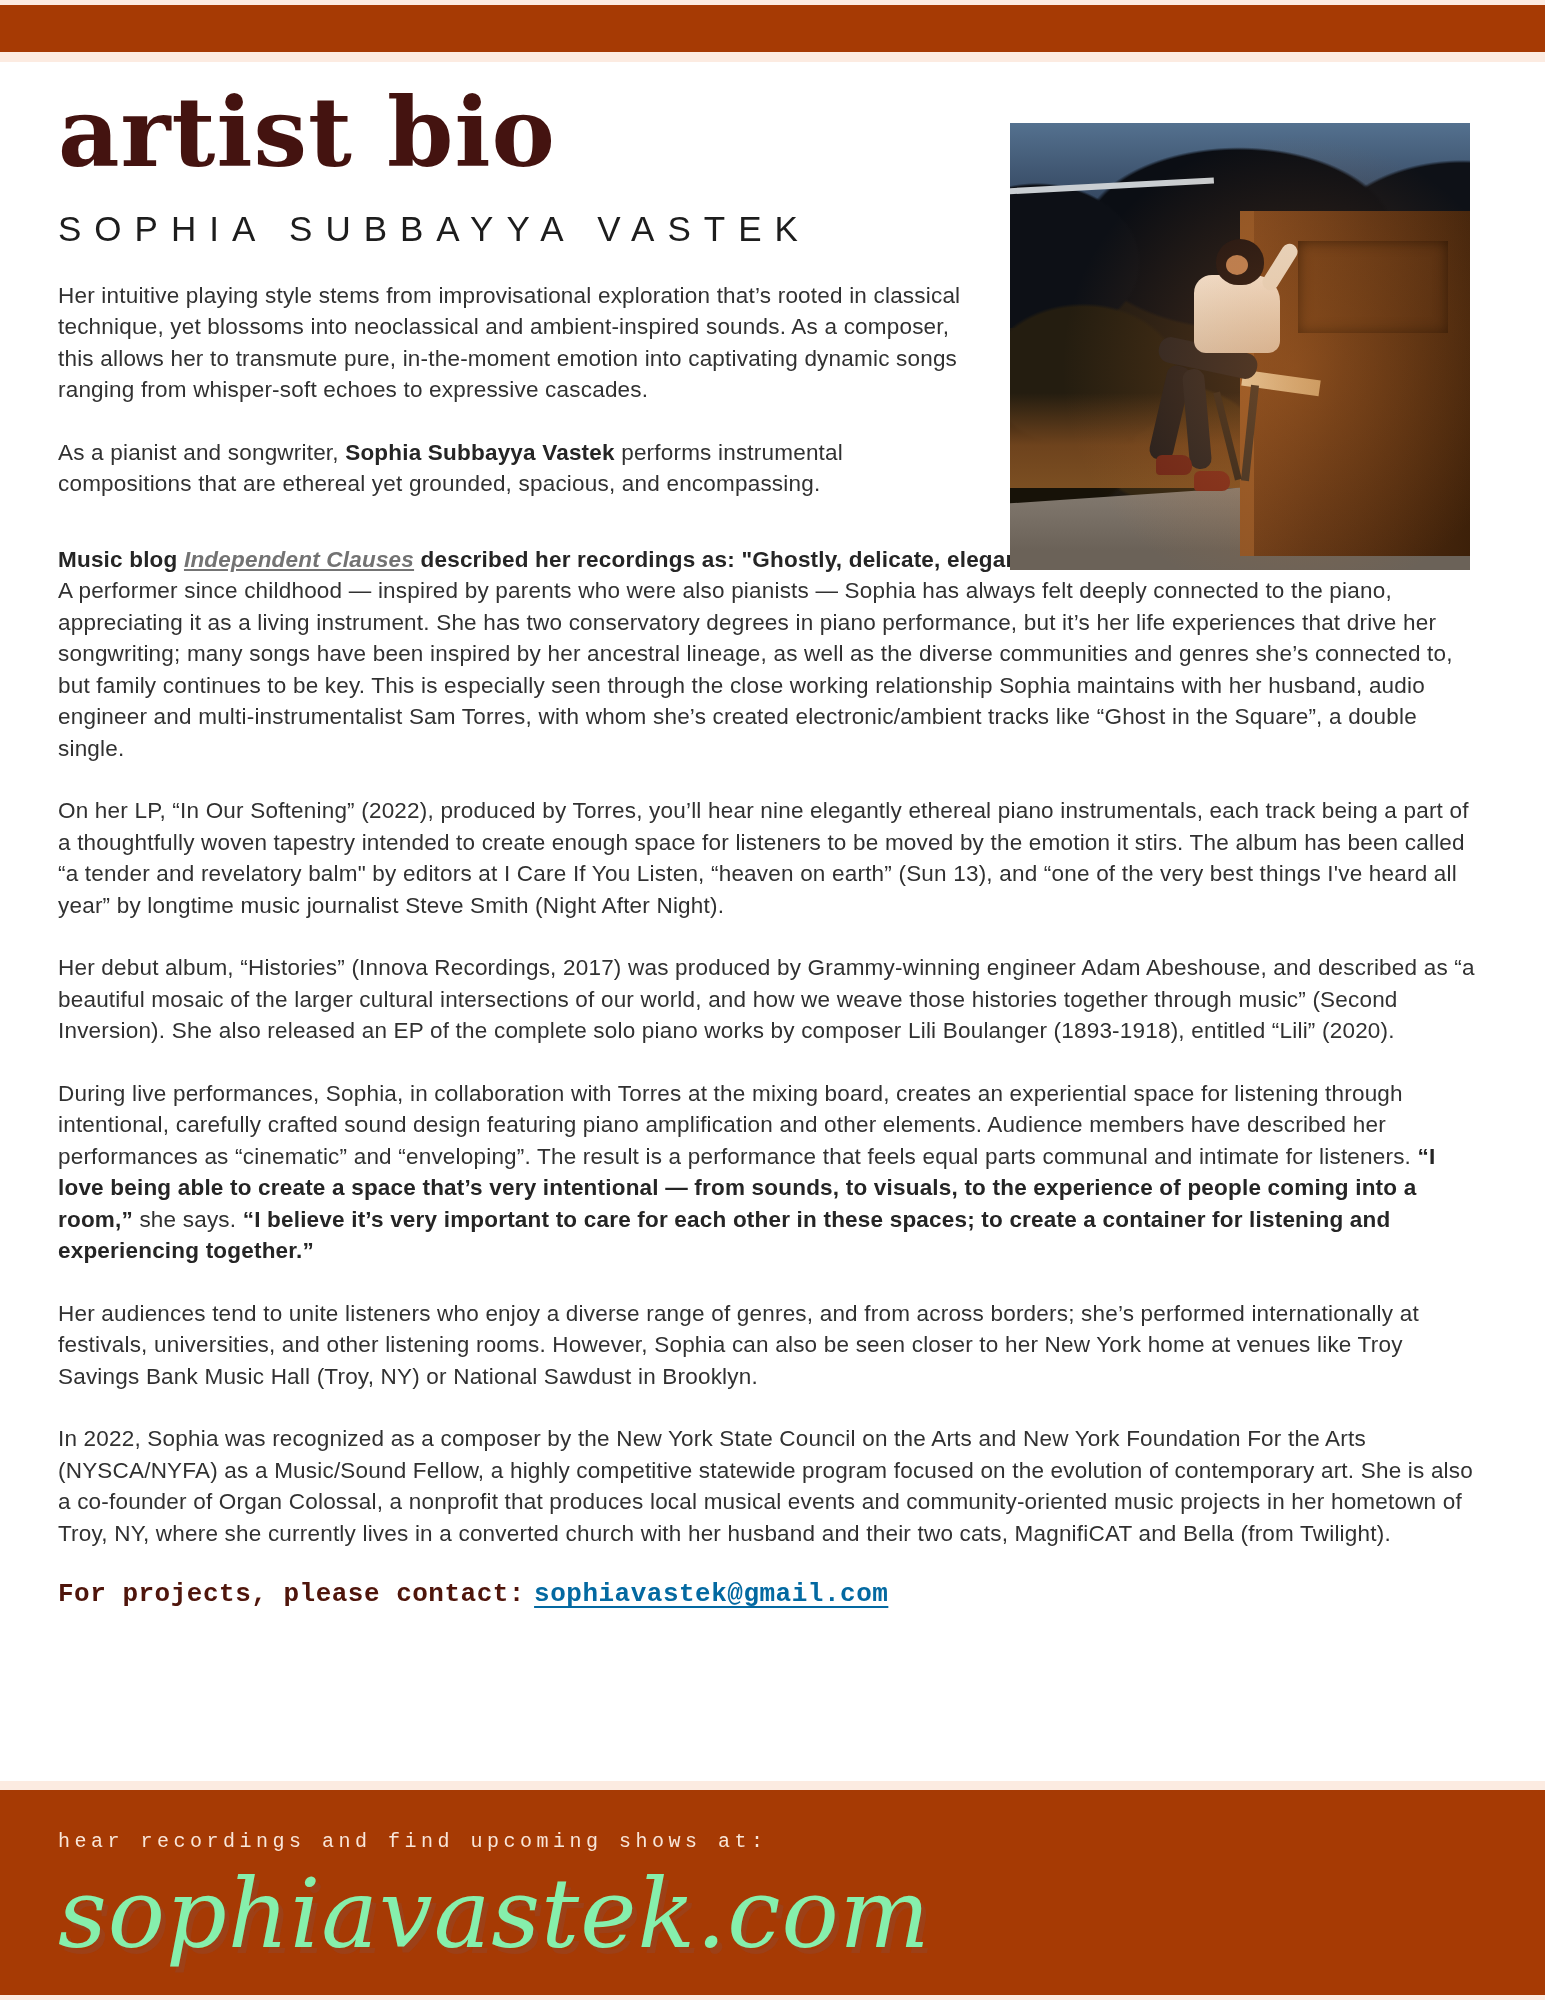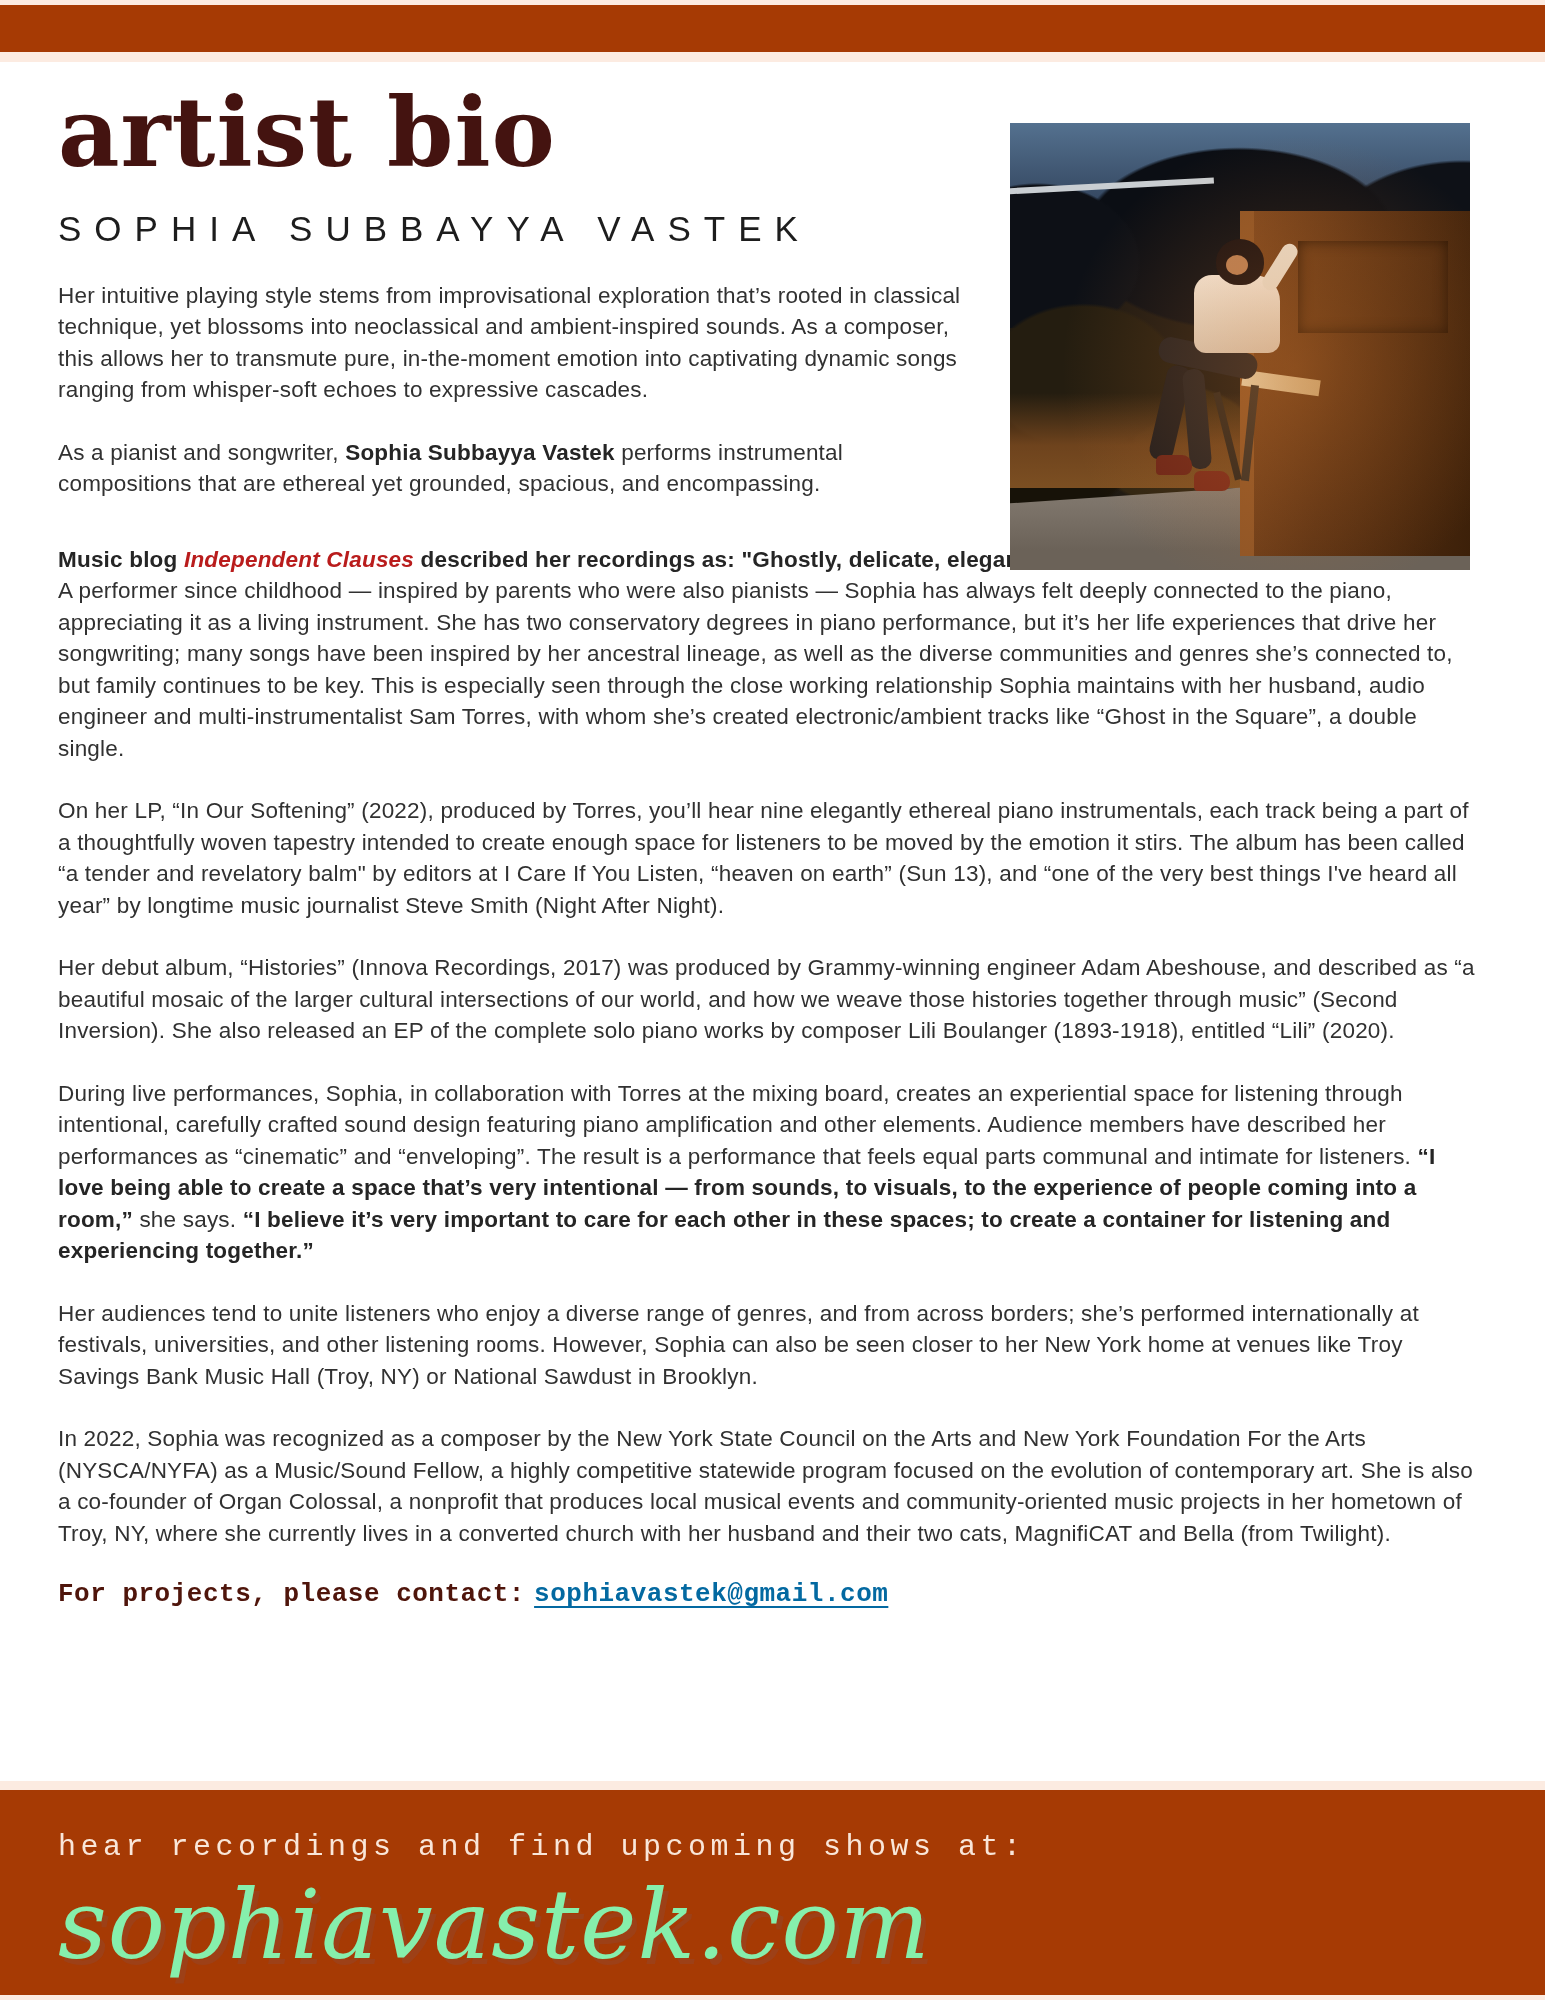--- a/index.html
+++ b/index.html
@@ -13,21 +13,21 @@
   .content{padding:0 58px;}
   .title-script{font-family:"DejaVu Serif",serif;font-weight:bold;
        font-size:95px;line-height:1.04;color:#441310;margin:22px 0 0 0;letter-spacing:1px;}
   .artist-name{font-size:35px;font-weight:400;color:#1d1d1d;letter-spacing:13px;
        margin:26px 0 0 0;}
   .bio p{font-size:22.5px;line-height:31.5px;letter-spacing:0.2px;color:#313131;
        margin:31px 0 0 0;max-width:1428px;}
   .bio p.narrow{max-width:905px;}
   .bio p.gap-lg{margin-top:44px;}
   .bio .b{font-weight:700;color:#252525;}
-  .bio .bi{font-weight:700;font-style:italic;color:#b91c1c;}
+  .bio .bi{font-weight:700;font-style:italic;color:#737373;text-decoration:underline;}
   .booking{font-family:"Liberation Mono",monospace;font-weight:700;font-size:26px;
        letter-spacing:0.5px;color:#4f150b;margin:30px 0 0 0;}
   .booking .email{color:#0369a1;text-decoration:underline;text-underline-offset:5px;margin-left:0.35em;cursor:pointer;}
   
   .photo{position:absolute;left:1010px;top:123px;width:460px;height:447px;background:#1c1812;overflow:hidden;}
   .photo *{position:absolute;}
   .ph-sky{top:0;left:0;width:100%;height:150px;background:linear-gradient(180deg,#54718f 0%,#33455e 55%,#20293b 100%);}
   .ph-trees{top:-30px;left:-40px;width:560px;height:235px;background:
      radial-gradient(ellipse 170px 130px at 12% 72%, #0d1016 59%, rgba(13,16,22,0) 61%),
      radial-gradient(ellipse 260px 150px at 48% 62%, #0b0e14 59%, rgba(11,14,20,0) 61%),
@@ -53,21 +53,21 @@
   .ph-thigh{top:222px;left:148px;width:100px;height:26px;border-radius:12px;background:#242122;transform:rotate(12deg);}
   .ph-shin{top:242px;left:148px;width:24px;height:96px;border-radius:10px;background:#1f1c1d;transform:rotate(13deg);}
   .ph-shin2{top:246px;left:176px;width:22px;height:100px;border-radius:10px;background:#252223;transform:rotate(-5deg);}
   .ph-boot1{top:332px;left:146px;width:36px;height:20px;border-radius:6px 10px 8px 4px;background:#6b2418;}
   .ph-boot2{top:348px;left:184px;width:36px;height:20px;border-radius:6px 10px 8px 4px;background:#7a2a1a;}
   .ph-glow{top:0;left:0;width:100%;height:100%;background:radial-gradient(circle at 62% 55%, rgba(216,122,44,0.30), rgba(216,122,44,0) 62%);}
   
   .footer{position:absolute;left:0;right:0;bottom:0;}
   .footer-strip{height:9px;background:#fcebe1;}
   .footer-band{height:205px;background:#a63a04;padding:0 58px;box-sizing:border-box;}
-  .footer-tagline{font-family:"Liberation Mono",monospace;font-size:30px;letter-spacing:4.5px;
+  .footer-tagline{font-family:"Liberation Mono",monospace;font-size:20px;letter-spacing:4.5px;
        color:#f9e6d9;padding-top:40px;}
   .footer-site{font-family:"DejaVu Serif",serif;font-style:italic;font-weight:normal;
        font-size:95px;line-height:1;color:#86efac;margin-top:14px;letter-spacing:1px;
        text-shadow:5px 6px 0 rgba(150,70,40,0.55);}
   .footer-bottomline{height:5px;background:#fcebe1;}
 </style>
 </head>
 <body>
 
 <div class="page">

